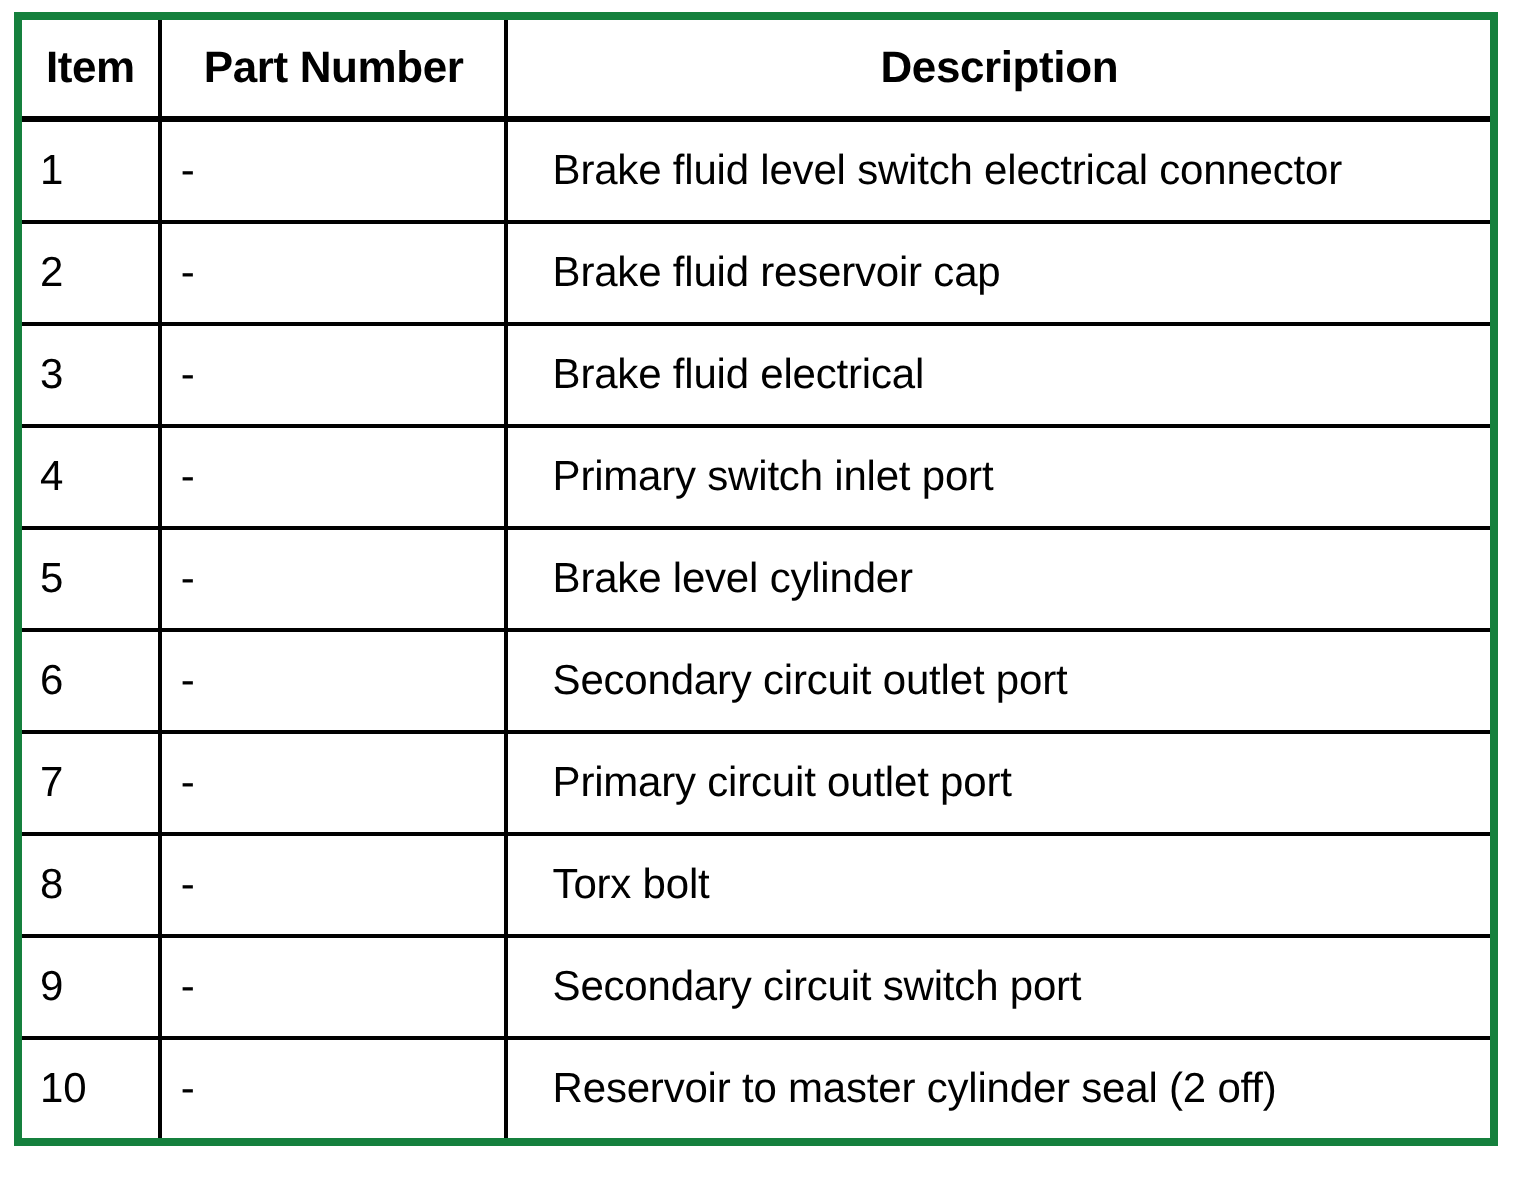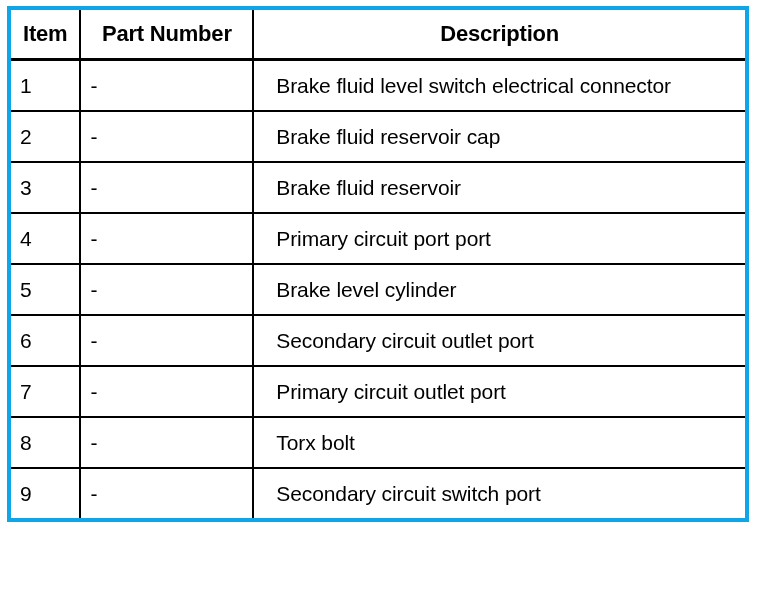--- a/index.html
+++ b/index.html
@@ -24,21 +24,21 @@
   }
 
   .parts-table {
     position: absolute;
     left: 7px;
     top: 6px;
     width: 742px;
     border-collapse: collapse;
     background: #ffffff;
     table-layout: fixed;
-    border: 4px solid #0ea5e9;
+    border: 4px solid #15803d;
   }
 
   .parts-table col.col-item        { width: 71px; }
   .parts-table col.col-partnumber  { width: 172px; }
   .parts-table col.col-description { width: 491px; }
 
   .parts-table th,
   .parts-table td {
     border-left: 2px solid #000000;
     border-right: 2px solid #000000;
@@ -108,26 +108,26 @@
           <td class="c-description">Brake fluid level switch electrical connector</td>
         </tr>
         <tr>
           <td class="c-item">2</td>
           <td class="c-partnumber">-</td>
           <td class="c-description">Brake fluid reservoir cap</td>
         </tr>
         <tr>
           <td class="c-item">3</td>
           <td class="c-partnumber">-</td>
-          <td class="c-description">Brake fluid reservoir</td>
+          <td class="c-description">Brake fluid electrical</td>
         </tr>
         <tr>
           <td class="c-item">4</td>
           <td class="c-partnumber">-</td>
-          <td class="c-description">Primary circuit port port</td>
+          <td class="c-description">Primary switch inlet port</td>
         </tr>
         <tr>
           <td class="c-item">5</td>
           <td class="c-partnumber">-</td>
           <td class="c-description">Brake level cylinder</td>
         </tr>
         <tr>
           <td class="c-item">6</td>
           <td class="c-partnumber">-</td>
           <td class="c-description">Secondary circuit outlet port</td>
@@ -140,16 +140,21 @@
         <tr>
           <td class="c-item">8</td>
           <td class="c-partnumber">-</td>
           <td class="c-description">Torx bolt</td>
         </tr>
         <tr>
           <td class="c-item">9</td>
           <td class="c-partnumber">-</td>
           <td class="c-description">Secondary circuit switch port</td>
         </tr>
+        <tr>
+          <td class="c-item">10</td>
+          <td class="c-partnumber">-</td>
+          <td class="c-description">Reservoir to master cylinder seal (2 off)</td>
+        </tr>
       </tbody>
   </table>
 
 </div>
 
 </body></html>

